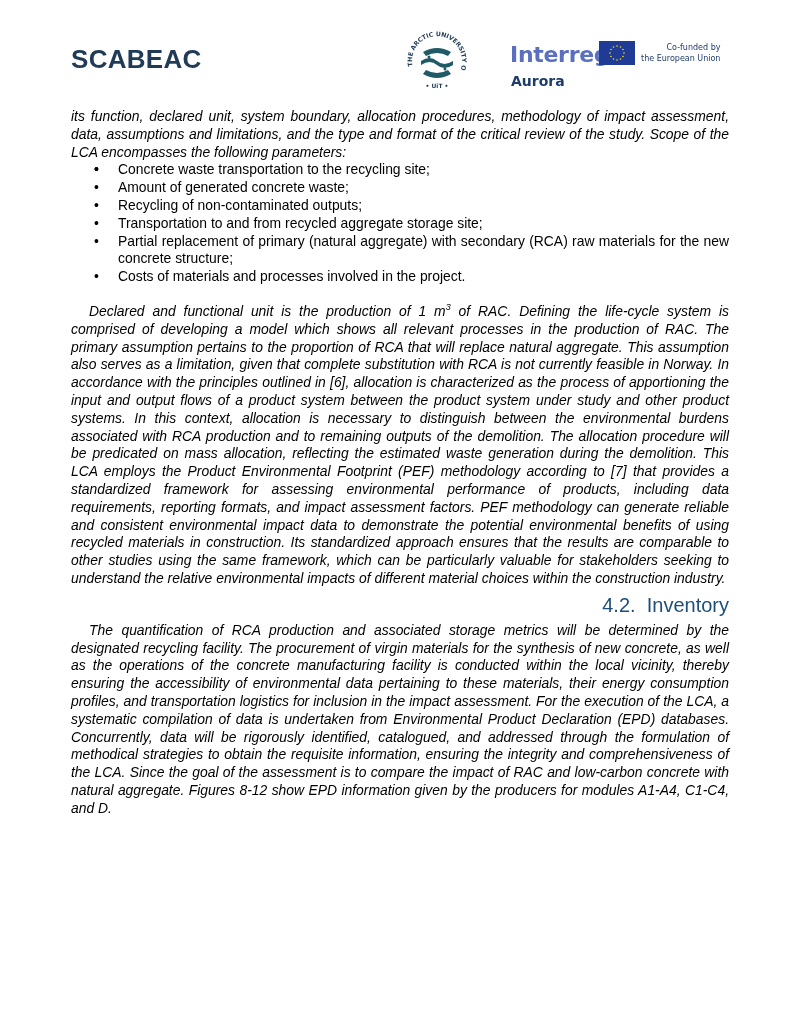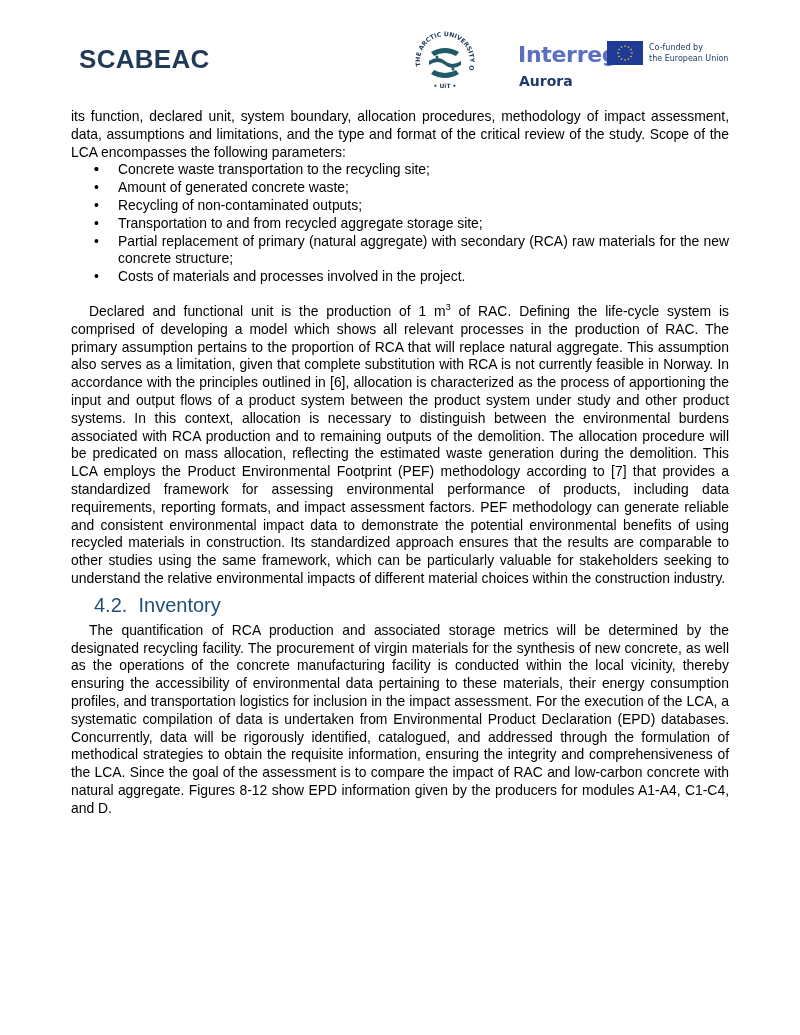--- a/index.html
+++ b/index.html
@@ -1,38 +1,38 @@
 <!DOCTYPE html>
 <html><head>
 <meta charset="utf-8">
 <style>
   html, body { margin: 0; padding: 0; background: #ffffff; }
   body { width: 800px; height: 1035px; position: relative; overflow: hidden;
          font-family: "Liberation Sans", sans-serif; color: #000; }
-  .header { position: absolute; left: 8px; top: 0; width: 760px; height: 100px; text-decoration: underline; }
+  .header { position: absolute; left: 0; top: 0; width: 760px; height: 100px; text-decoration: underline; }
   .brand { position: absolute; left: 71px; top: 44px; font-size: 26px; font-weight: bold;
            color: #1f3b57; letter-spacing: 0.3px; font-family: "Liberation Sans", sans-serif; }
   .uit-logo { position: absolute; left: 404px; top: 28px; width: 66px; height: 66px; }
   .interreg { position: absolute; left: 510px; top: 42px; font-size: 22px; font-weight: bold;
               color: #5b6fc0; font-family: "DejaVu Sans", sans-serif; letter-spacing: -0.3px; }
   .aurora { position: absolute; left: 511px; top: 73px; font-size: 14px; font-weight: bold;
             color: #1f3b6a; font-family: "DejaVu Sans", sans-serif; }
   .eu-flag { position: absolute; left: 599px; top: 41px; width: 36px; height: 24px; background: #1f3b96; }
   .eu-text { position: absolute; left: 641px; top: 42px; font-size: 8px; line-height: 11px;
-             color: #1f3b6a; font-family: "DejaVu Sans", sans-serif; }
+             color: #1f3b6a; font-family: "DejaVu Sans", sans-serif; text-align: right; }
   .content { position: absolute; left: 71px; top: 108px; width: 658px;
              font-size: 13.9px; line-height: 17.8px; text-align: justify; }
-  .content p { margin: 0; }
+  .content p { margin: 0; font-style: italic; }
   .indent { text-indent: 18px; }
   ul.bullets { margin: 0; padding: 0; list-style: none; }
   ul.bullets li { position: relative; padding-left: 47px; }
   ul.bullets li .dot { position: absolute; left: 23px; top: 0; }
   .gap { height: 17px; }
   h2.section { margin: 4px 0 4px 23px; font-weight: normal; font-size: 20px; line-height: 26px;
-               color: #1f4e79; text-align: left; }
+               color: #1f4e79; text-align: right; }
   sup { font-size: 9px; line-height: 0; }
 </style>
 </head>
 <body>
 
 <div class="header">
   <div class="brand">SCABEAC</div>
 
   <svg class="uit-logo" viewBox="0 0 66 66">
     <circle cx="33" cy="33" r="31" fill="none" stroke="#ffffff" stroke-width="1"></circle>

